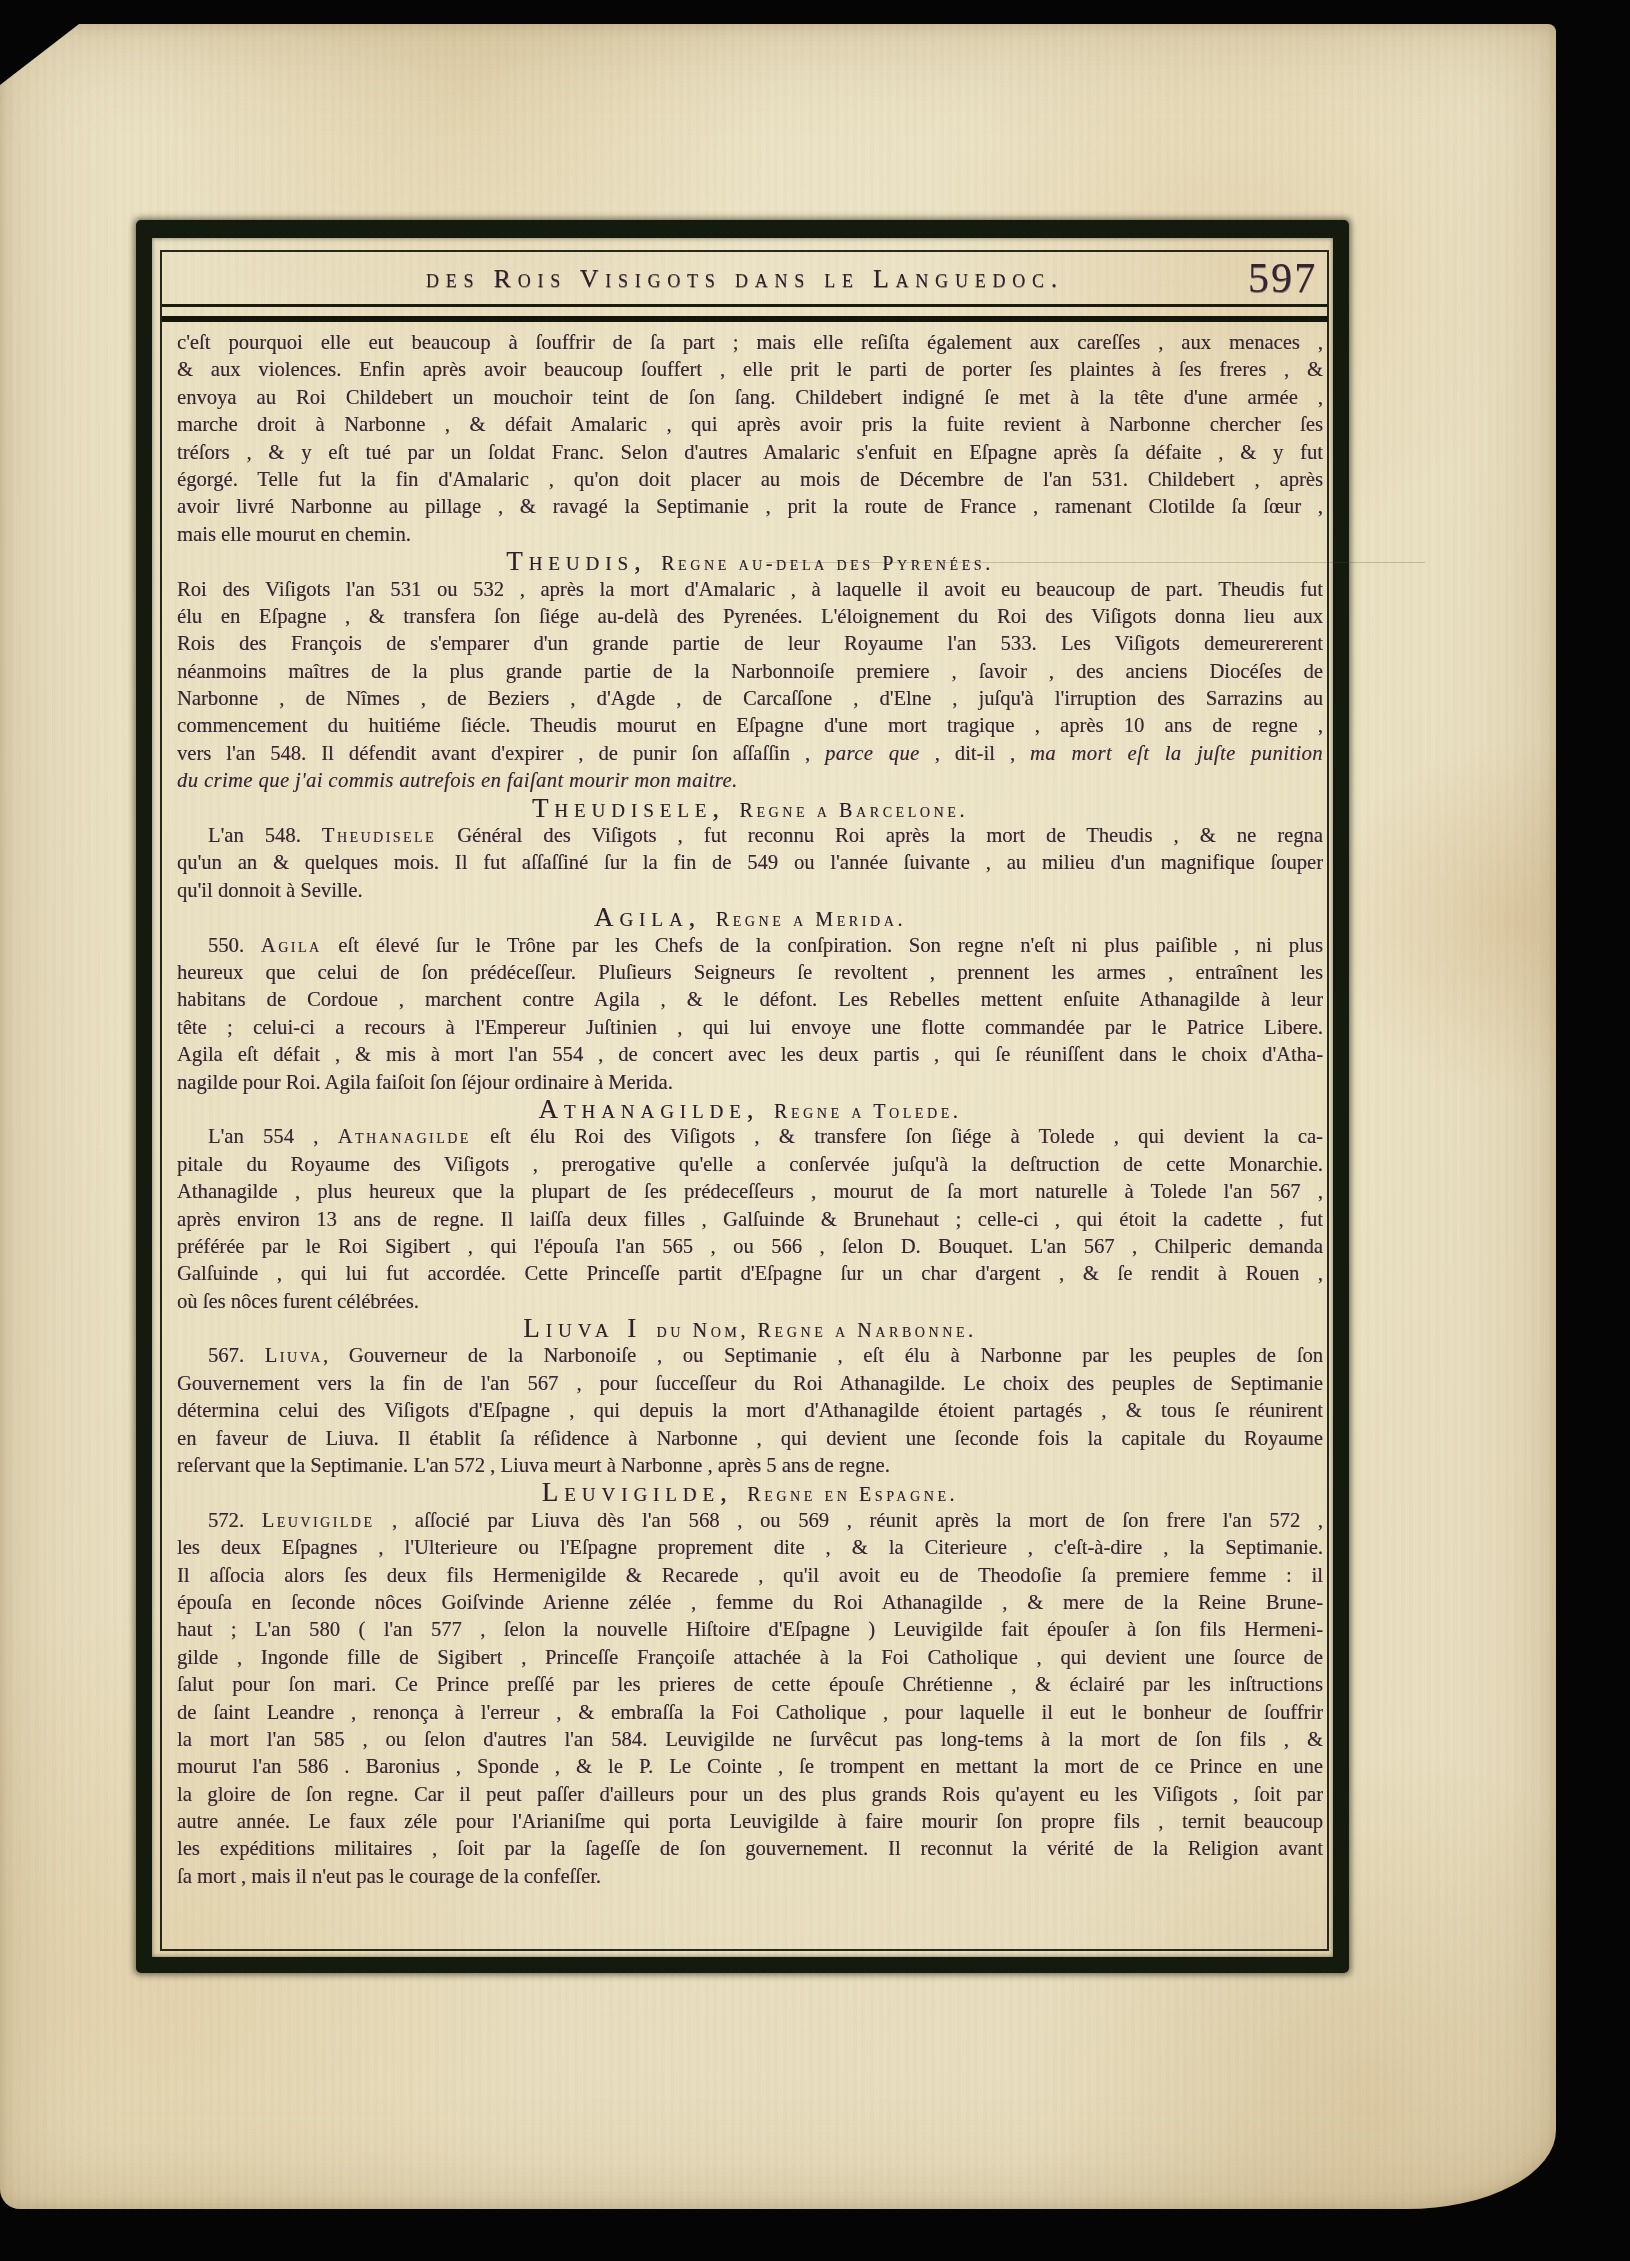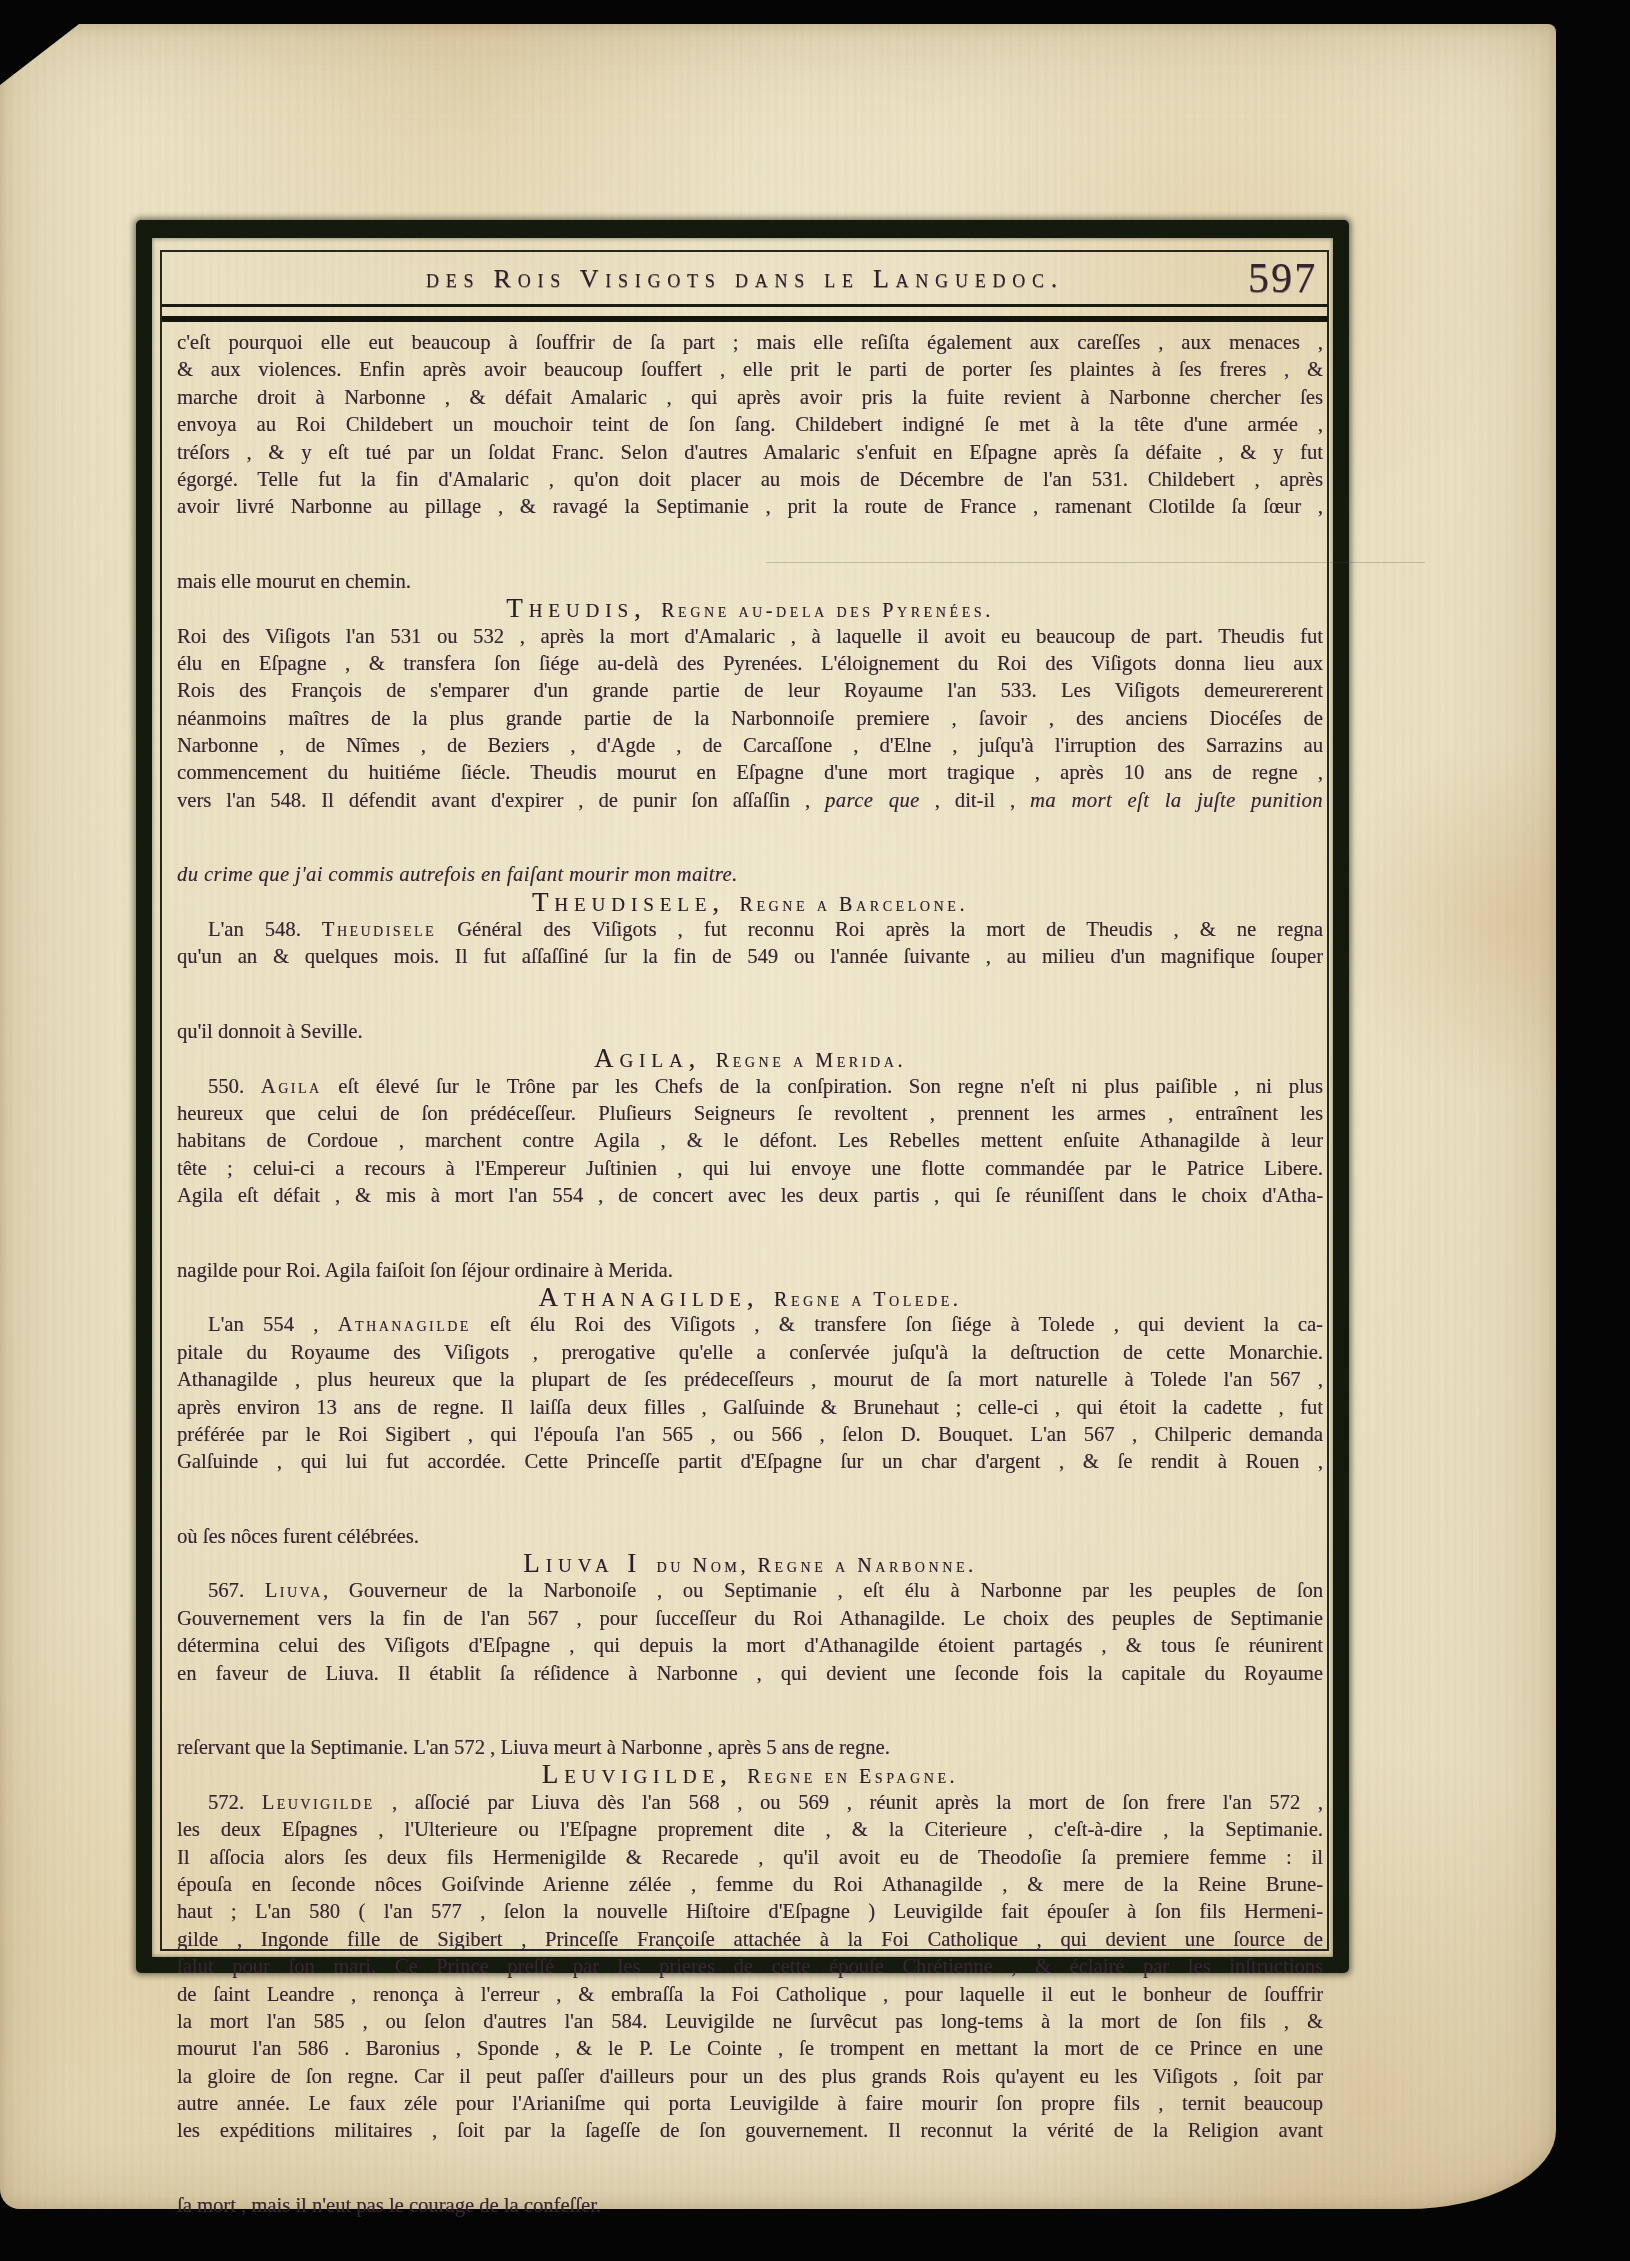--- a/index.html
+++ b/index.html
@@ -36,21 +36,21 @@
   
   .head-rule{position:absolute;left:162px;top:304px;width:1166px;height:18px;box-sizing:border-box;
     border-top:3.3px solid #1b1c10;border-bottom:6px solid #15160a;}
   
   .crease{position:absolute;left:766px;top:562px;width:659px;height:1.3px;background:rgba(90,70,50,0.26);}
   
   .body{position:absolute;left:177px;top:329px;width:1146px;color:#372632;font-size:20.6px;
     line-height:27.4px;text-shadow:0.3px 0.4px 0.5px rgba(58,34,56,0.45);
     font-feature-settings:"onum" 1;}
   .line{text-align:justify;text-align-last:justify;height:27.4px;overflow:hidden;}
-  .line.last{text-align-last:left;margin-top:47px;}
+  .line.last{text-align-last:left;}
   .line.indent{text-indent:31px;}
   .it{font-style:italic;letter-spacing:0.02em;}
   .sc{font-variant:small-caps;letter-spacing:0.12em;}
   .heading{text-align:center;height:27.4px;line-height:27.4px;color:#2c1f28;overflow:visible;}
   .h-name{font-variant:small-caps;font-size:27px;letter-spacing:0.22em;}
   .h-rest{font-variant:small-caps;font-size:20px;letter-spacing:0.18em;margin-left:9.3px;}
 </style>
 </head>
 <body>
 
@@ -61,22 +61,22 @@
   <div class="frame-inner"></div>
   <div class="running-head">
     <span class="title">des Rois Visigots dans le Languedoc.</span>
     <span class="pagenum">597</span>
   </div>
   <div class="head-rule"></div>
   <div class="crease"></div>
   <div class="body">
       <div class="line">c'eſt pourquoi elle eut beaucoup à ſouffrir de ſa part ; mais elle reſiſta également aux careſſes , aux menaces ,</div>
       <div class="line">&amp; aux violences. Enfin après avoir beaucoup ſouffert , elle prit le parti de porter ſes plaintes à ſes freres , &amp;</div>
+      <div class="line">envoya au Roi Childebert un mouchoir teint de ſon ſang. Childebert indigné ſe met à la tête d'une armée ,</div>
       <div class="line">marche droit à Narbonne , &amp; défait Amalaric , qui après avoir pris la fuite revient à Narbonne chercher ſes</div>
-      <div class="line">envoya au Roi Childebert un mouchoir teint de ſon ſang. Childebert indigné ſe met à la tête d'une armée ,</div>
       <div class="line">tréſors , &amp; y eſt tué par un ſoldat Franc. Selon d'autres Amalaric s'enfuit en Eſpagne après ſa défaite , &amp; y fut</div>
       <div class="line">égorgé. Telle fut la fin d'Amalaric , qu'on doit placer au mois de Décembre de l'an 531. Childebert , après</div>
       <div class="line">avoir livré Narbonne au pillage , &amp; ravagé la Septimanie , prit la route de France , ramenant Clotilde ſa ſœur ,</div>
       <div class="line last">mais elle mourut en chemin.</div>
       <div class="heading"><span class="h-name">Theudis,</span> <span class="h-rest">Regne au-dela des Pyrenées.</span></div>
       <div class="line">Roi des Viſigots l'an 531 ou 532 , après la mort d'Amalaric , à laquelle il avoit eu beaucoup de part. Theudis fut</div>
       <div class="line">élu en Eſpagne , &amp; transfera ſon ſiége au-delà des Pyrenées. L'éloignement du Roi des Viſigots donna lieu aux</div>
       <div class="line">Rois des François de s'emparer d'un grande partie de leur Royaume l'an 533. Les Viſigots demeurererent</div>
       <div class="line">néanmoins maîtres de la plus grande partie de la Narbonnoiſe premiere , ſavoir , des anciens Diocéſes de</div>
       <div class="line">Narbonne , de Nîmes , de Beziers , d'Agde , de Carcaſſone , d'Elne , juſqu'à l'irruption des Sarrazins au</div>

